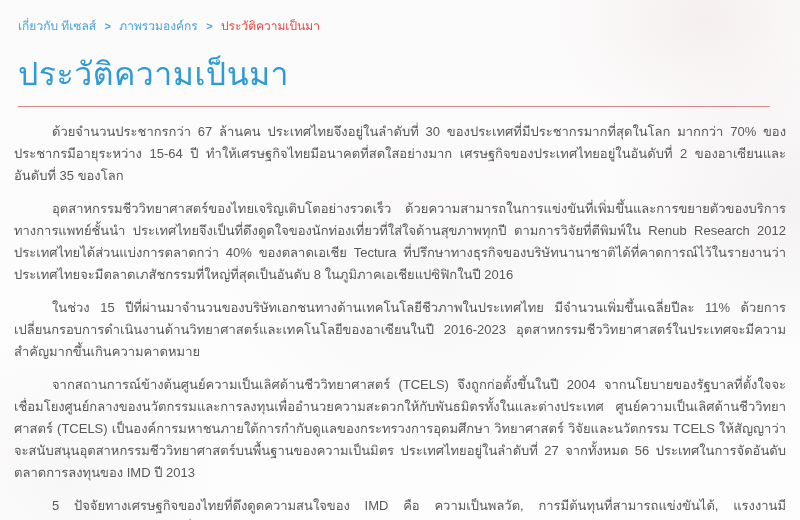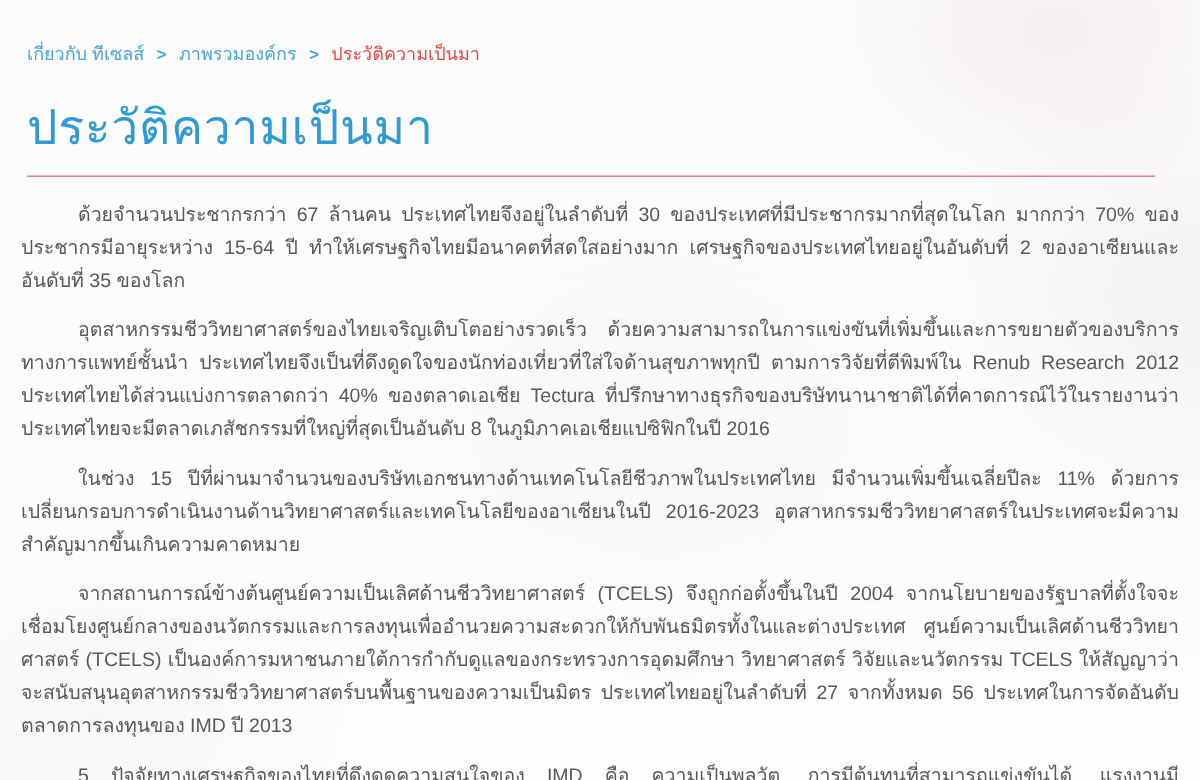--- a/index.html
+++ b/index.html
@@ -18,21 +18,21 @@
       radial-gradient(220px 160px at 88% 4%, rgba(214,186,186,0.18), rgba(214,186,186,0) 70%),
       radial-gradient(260px 220px at 99% 38%, rgba(205,190,195,0.16), rgba(205,190,195,0) 70%),
       radial-gradient(300px 240px at 55% 55%, rgba(210,200,200,0.10), rgba(210,200,200,0) 70%),
       radial-gradient(240px 200px at 8% 92%, rgba(215,205,205,0.12), rgba(215,205,205,0) 70%),
       linear-gradient(180deg, #fcfbfb 0%, #fdfdfd 100%);
   }
   .page { position: relative; z-index: 1; padding: 8px 14px 0 14px; }
 
   .breadcrumb {
     margin-left: 4px;
-    margin-top: 20px;
+    margin-top: 10px;
     font-size: 12px;
     line-height: 16px;
     color: #4aa3dc;
     white-space: nowrap;
   }
   .breadcrumb a {
     color: #4aa3dc;
     text-decoration: none;
     cursor: pointer;
   }

